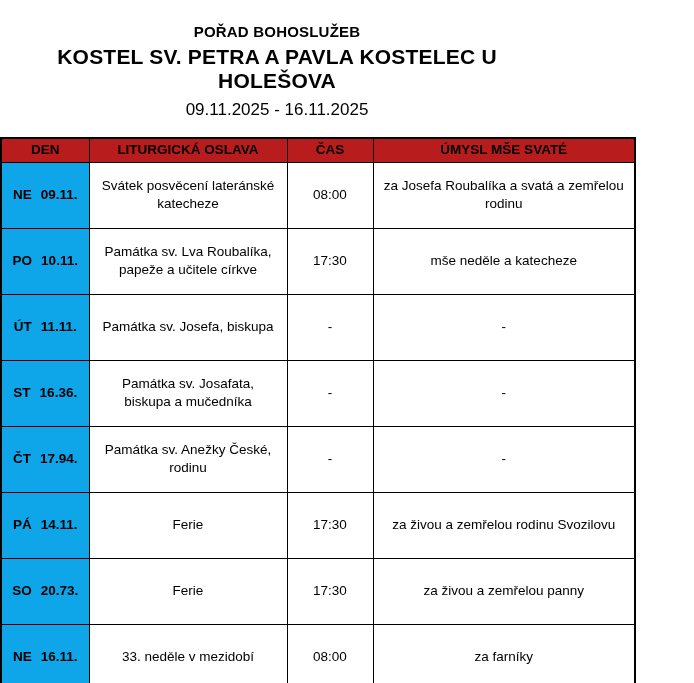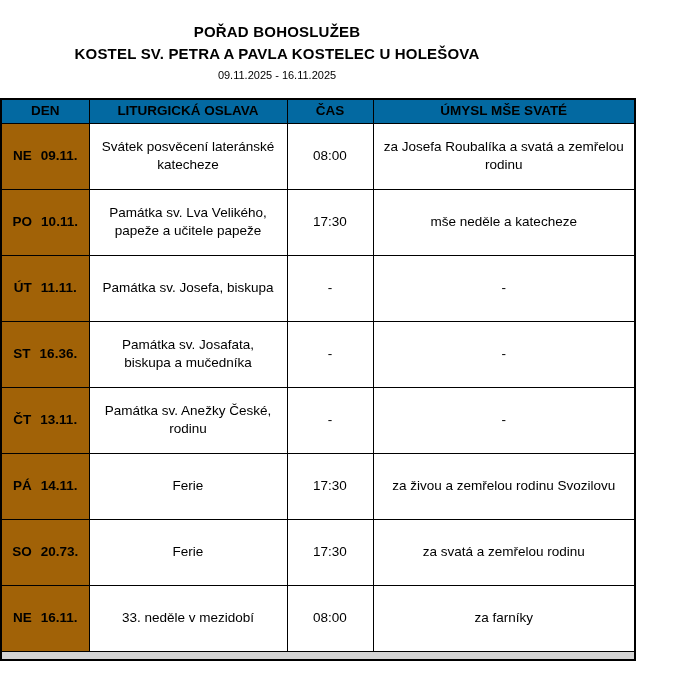--- a/index.html
+++ b/index.html
@@ -17,27 +17,27 @@
     padding-top: 23px;
   }
   .heading { text-align: center; }
   .title {
     font-size: 15px;
     font-weight: bold;
     margin: 0 0 5px 0;
     letter-spacing: 0.2px;
   }
   .subtitle {
-    font-size: 15px;
+    font-size: 21px;
     font-weight: bold;
     margin: 0 0 7px 0;
     letter-spacing: 0.2px;
   }
   .daterange {
-    font-size: 11px;
+    font-size: 17px;
     font-weight: normal;
     margin: 0 0 17px 0;
   }
   table.schedule {
     border-collapse: collapse;
     margin: 0 auto;
     width: 634px;
     table-layout: fixed;
     border: 2px solid #000000;
   }
@@ -45,28 +45,28 @@
   table.schedule td {
     border: 1px solid #000000;
     font-size: 13.5px;
     text-align: center;
     vertical-align: middle;
     padding: 3px 8px;
     line-height: 1.4;
     overflow: hidden;
   }
   table.schedule th {
-    background: #0369a1;
+    background: #b91c1c;
     font-weight: bold;
     height: 16px;
     padding: 2px 4px;
   }
   tr.data-row { height: 66px; }
   td.den-cell {
-    background: #a16207;
+    background: #0ea5e9;
     font-weight: bold;
     white-space: nowrap;
   }
   td.den-cell .day-abbr { display: inline-block; margin-right: 9px; }
   tr.footer-strip td {
     background: #d4d4d4;
     height: 7px;
     padding: 0;
   }
 </style>
@@ -102,21 +102,21 @@
           <span class="day-abbr">NE</span><span>09.11.</span>
         </td>
         <td>Svátek posvěcení lateránské katecheze</td>
         <td>08:00</td>
         <td>za Josefa Roubalíka a svatá a zemřelou rodinu</td>
       </tr>
       <tr class="data-row">
         <td class="den-cell">
           <span class="day-abbr">PO</span><span>10.11.</span>
         </td>
-        <td>Památka sv. Lva Velikého, papeže a učitele papeže</td>
+        <td>Památka sv. Lva Roubalíka, papeže a učitele církve</td>
         <td>17:30</td>
         <td>mše neděle a katecheze</td>
       </tr>
       <tr class="data-row">
         <td class="den-cell">
           <span class="day-abbr">ÚT</span><span>11.11.</span>
         </td>
         <td>Památka sv. Josefa, biskupa</td>
         <td>-</td>
         <td>-</td>
@@ -124,41 +124,41 @@
       <tr class="data-row">
         <td class="den-cell">
           <span class="day-abbr">ST</span><span>16.36.</span>
         </td>
         <td>Památka sv. Josafata, biskupa a mučedníka</td>
         <td>-</td>
         <td>-</td>
       </tr>
       <tr class="data-row">
         <td class="den-cell">
-          <span class="day-abbr">ČT</span><span>13.11.</span>
+          <span class="day-abbr">ČT</span><span>17.94.</span>
         </td>
         <td>Památka sv. Anežky České, rodinu</td>
         <td>-</td>
         <td>-</td>
       </tr>
       <tr class="data-row">
         <td class="den-cell">
           <span class="day-abbr">PÁ</span><span>14.11.</span>
         </td>
         <td>Ferie</td>
         <td>17:30</td>
         <td>za živou a zemřelou rodinu Svozilovu</td>
       </tr>
       <tr class="data-row">
         <td class="den-cell">
           <span class="day-abbr">SO</span><span>20.73.</span>
         </td>
         <td>Ferie</td>
         <td>17:30</td>
-        <td>za svatá a zemřelou rodinu</td>
+        <td>za živou a zemřelou panny</td>
       </tr>
       <tr class="data-row">
         <td class="den-cell">
           <span class="day-abbr">NE</span><span>16.11.</span>
         </td>
         <td>33. neděle v mezidobí</td>
         <td>08:00</td>
         <td>za farníky</td>
       </tr>
       <tr class="footer-strip">

